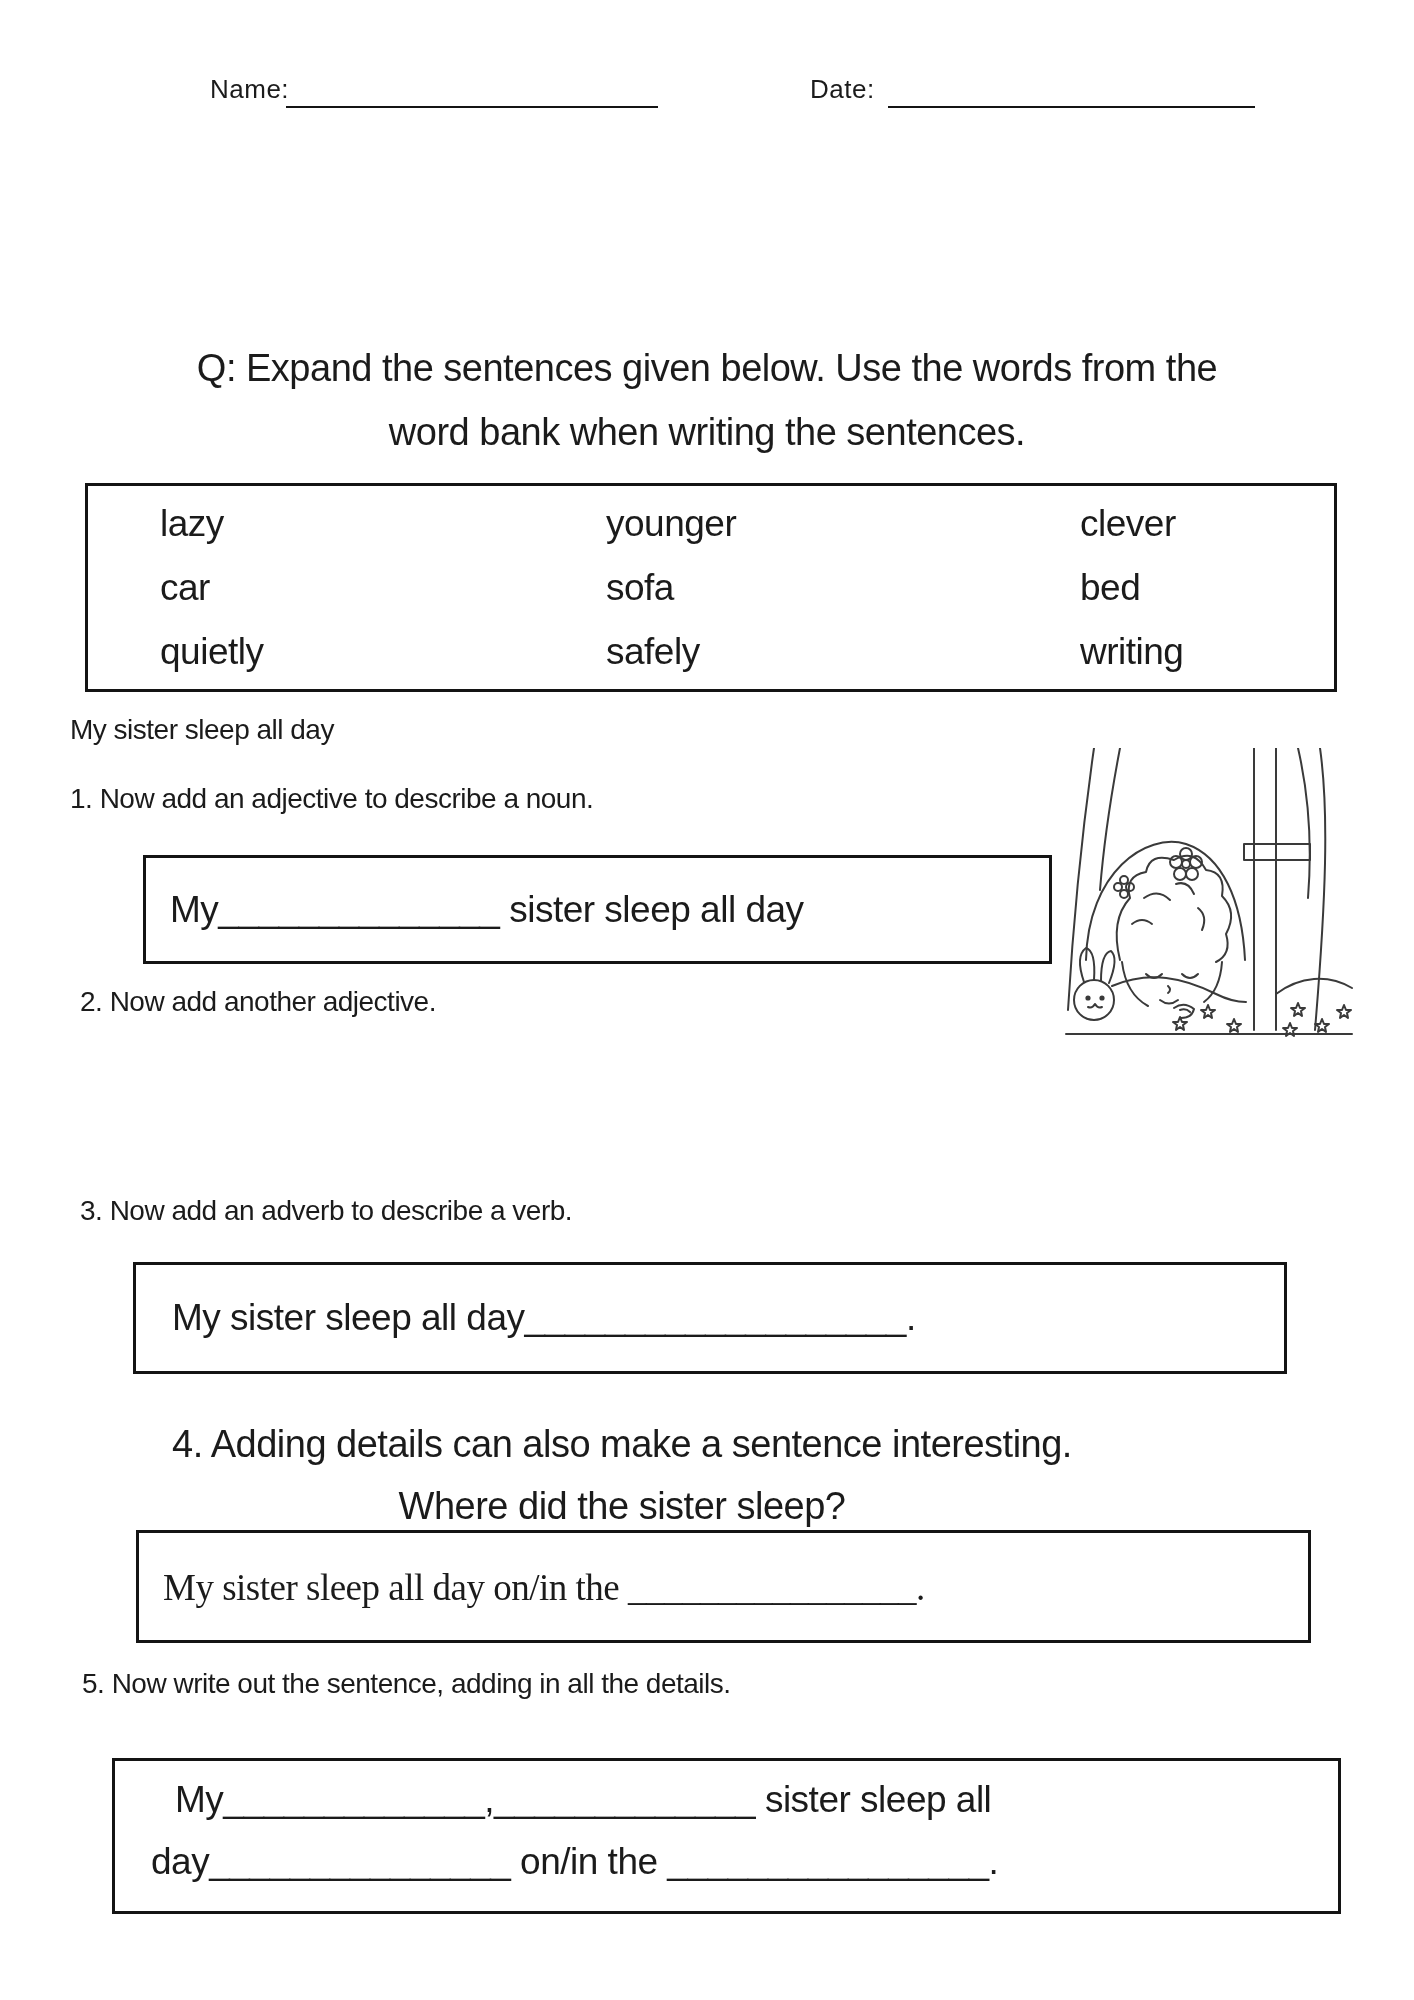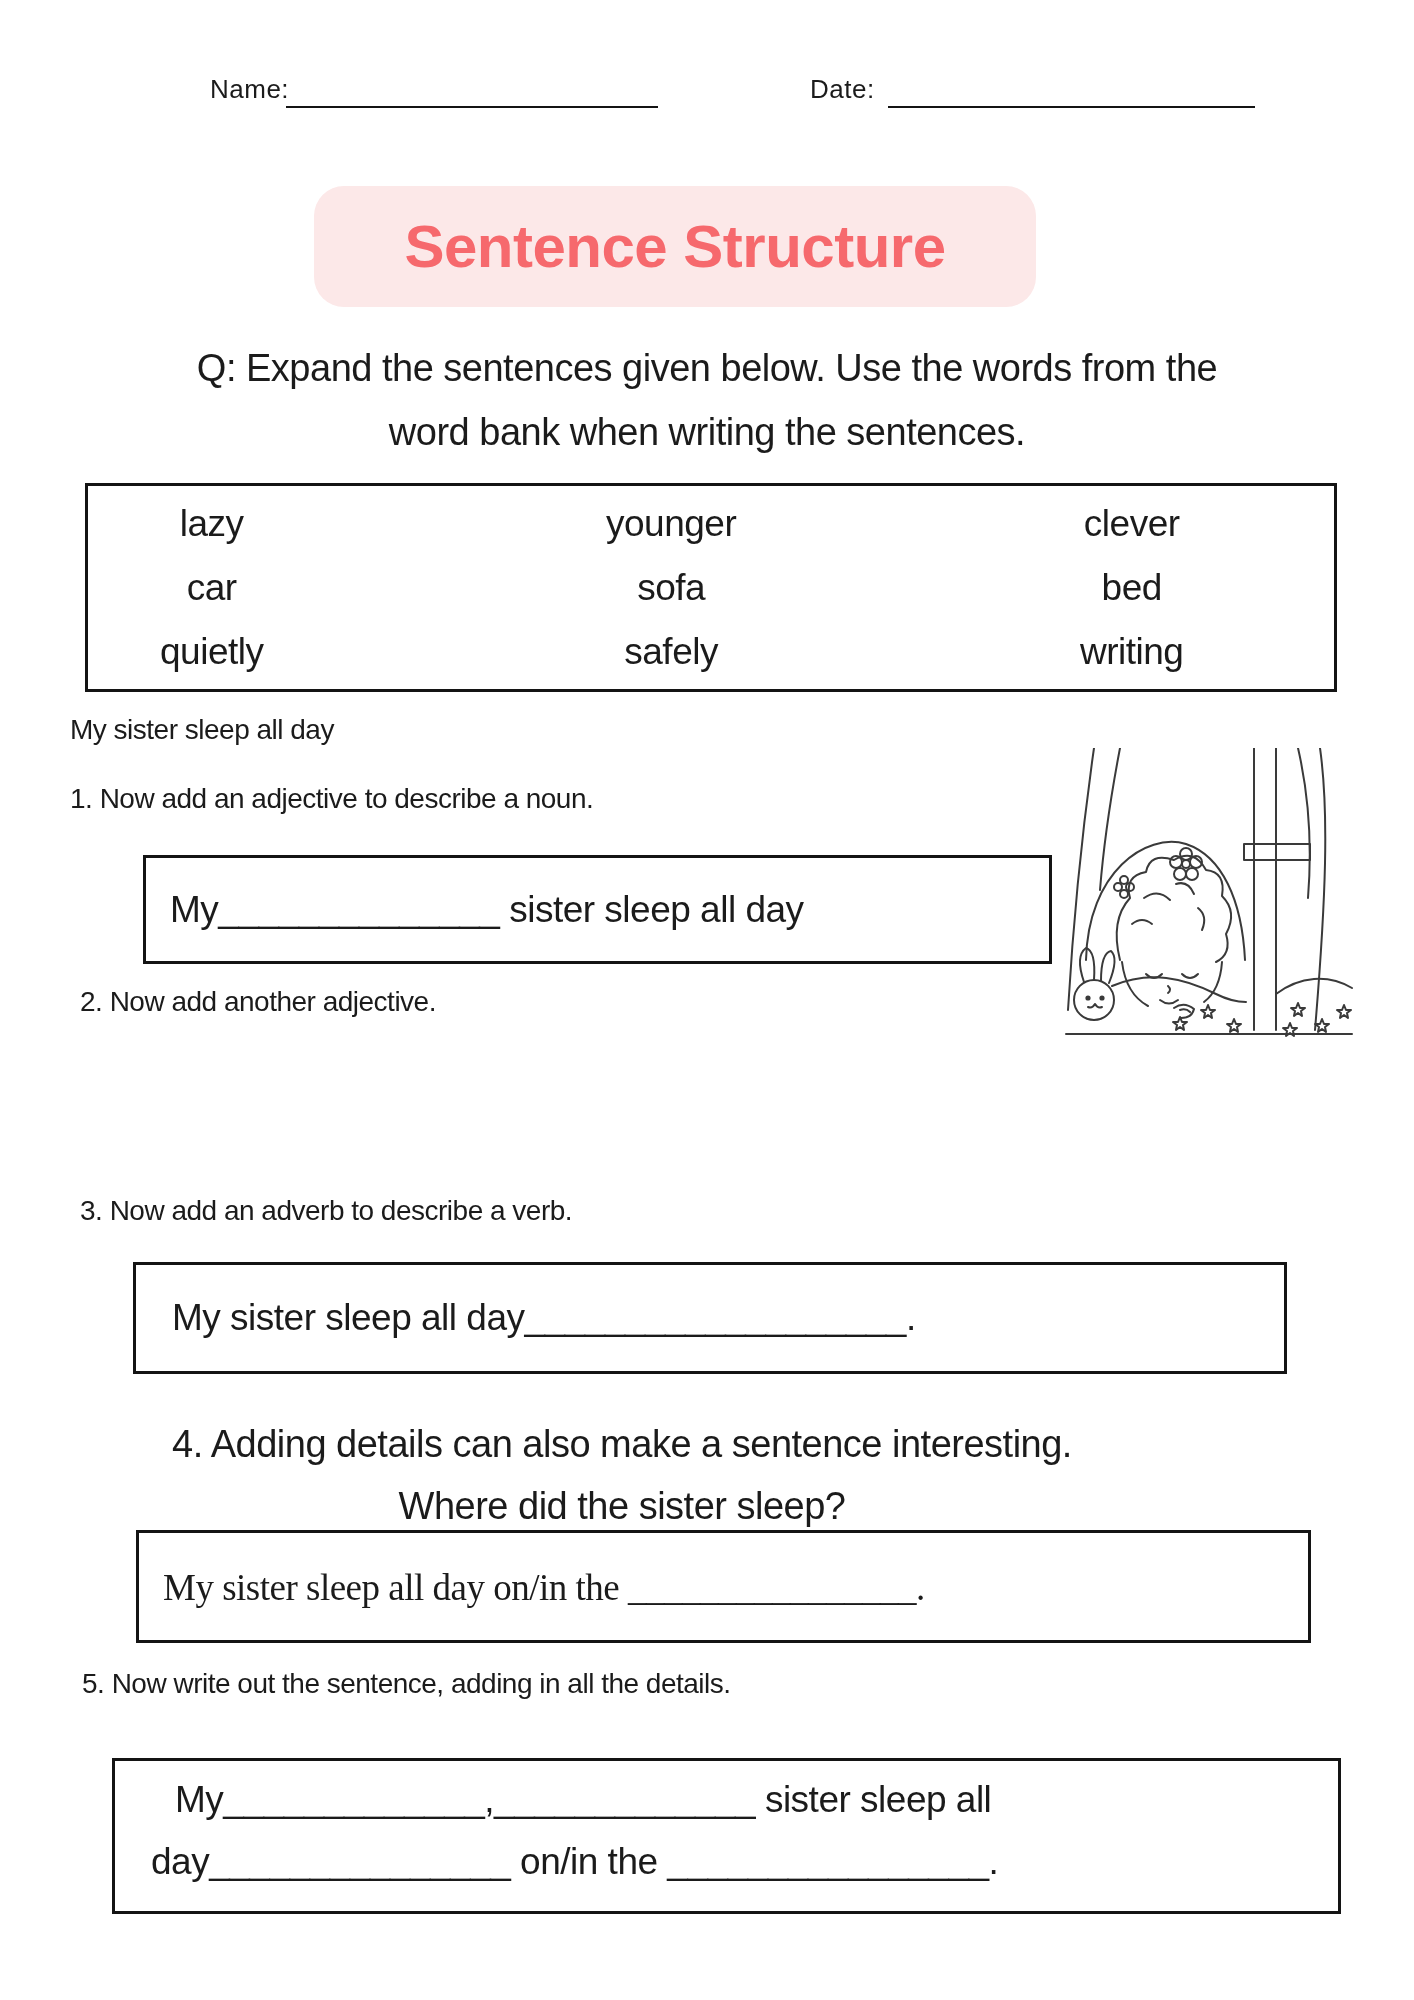--- a/index.html
+++ b/index.html
@@ -34,21 +34,20 @@
   .intro{
     left:0;top:336px;width:1414px;
     text-align:center;
     font-size:38px;line-height:64px;
     letter-spacing:-0.5px;
   }
   .wordbank{
     left:85px;top:483px;width:1246px;height:203px;
     border:3px solid var(--color-line);
     background:#fff;
-    text-align:center;
   }
   .wb-col{position:absolute;top:6px;font-size:37px;line-height:64px;letter-spacing:-0.5px;}
   .wb-col.c1{left:72px;}
   .wb-col.c2{left:518px;}
   .wb-col.c3{left:992px;}
   .bodyline{font-size:28px;letter-spacing:-0.5px;white-space:nowrap;}
   .answer-box{
     border:3px solid var(--color-line);
     background:#fff;
   }
@@ -67,23 +66,20 @@
 </head>
 <body>
 
 <div class="page">
 
   <span class="abs label-sm" style="left:178px;top:74px;">Name:</span>
   <div class="abs writeline" style="left:286px;top:106px;width:372px;"></div>
   <span class="abs label-sm" style="left:778px;top:74px;">Date:</span>
   <div class="abs writeline" style="left:888px;top:106px;width:367px;"></div>
 
-  <div class="abs title-badge">
-    <span class="title-text">Sentence Structure</span>
-  </div>
 
   <div class="abs intro">
     <div>Q: Expand the sentences given below. Use the words from the</div>
     <div>word bank when writing the sentences.</div>
   </div>
 
   <div class="abs wordbank">
     <div class="wb-col c1">
       <div>lazy</div>
       <div>car</div>

